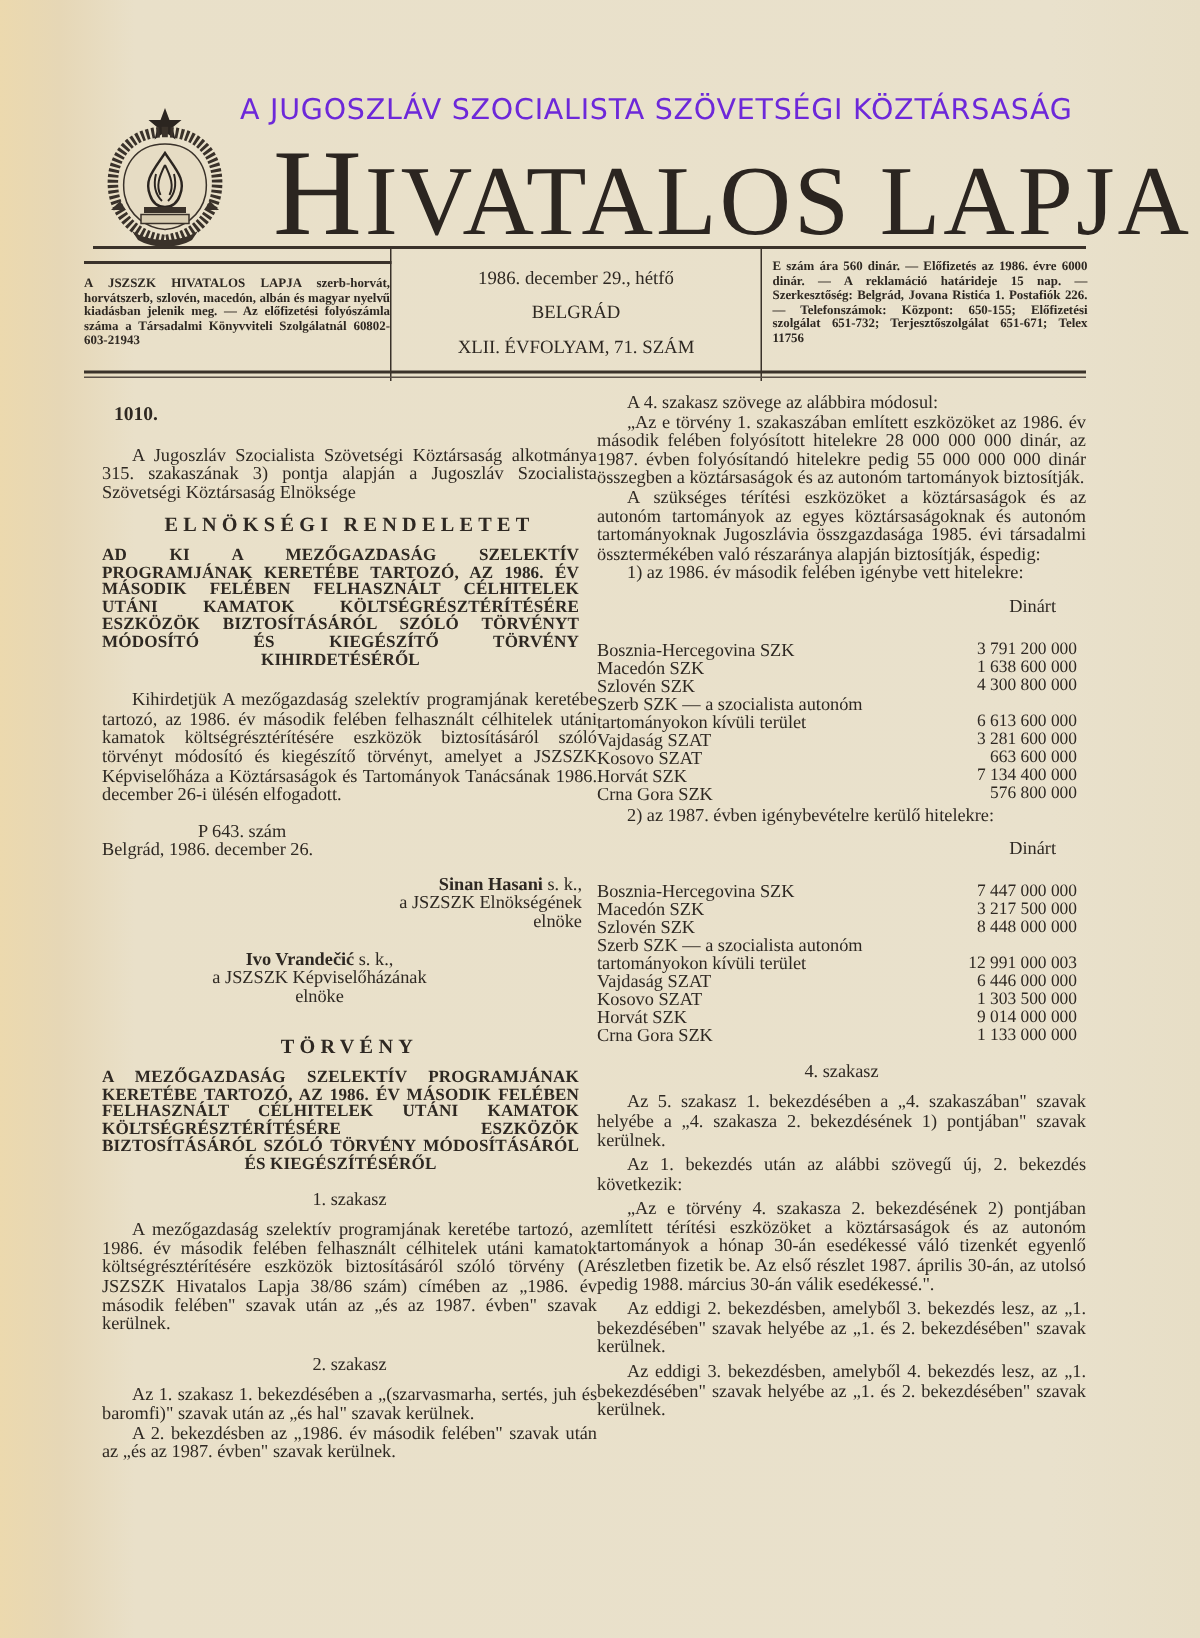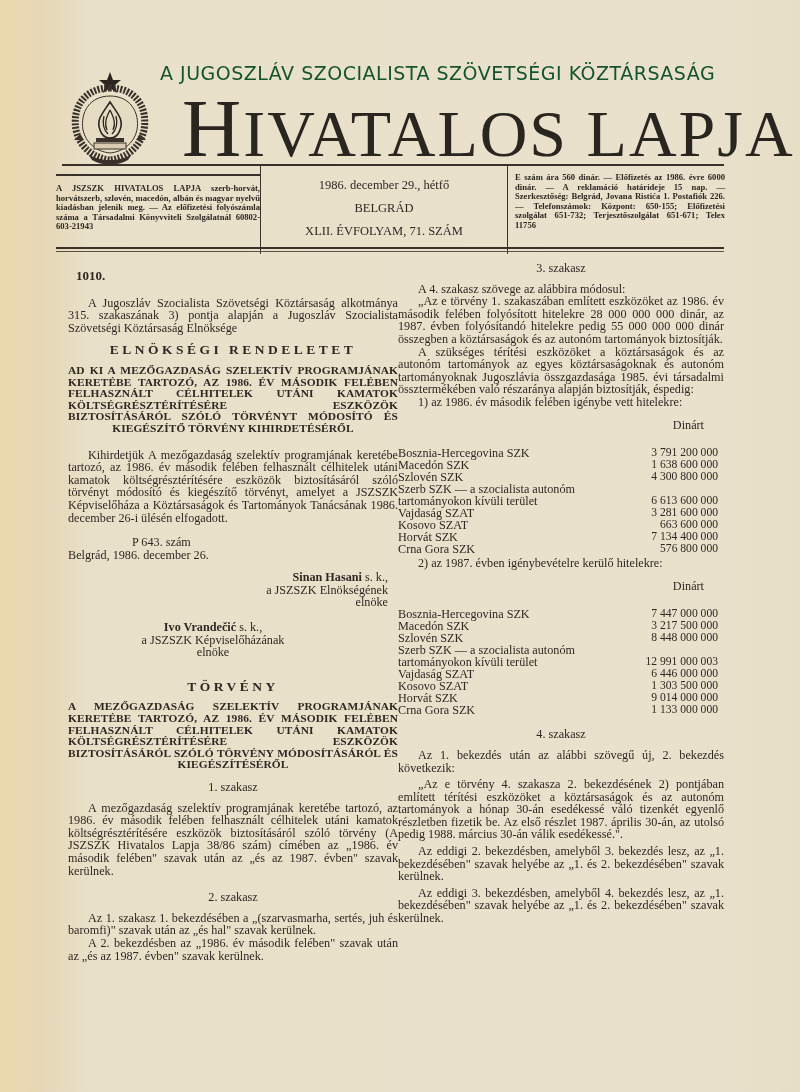--- a/index.html
+++ b/index.html
@@ -5,41 +5,41 @@
   html, body { margin: 0; padding: 0; }
   body {
     width: 800px; height: 1092px; overflow: hidden; position: relative;
     background: #e8dfc8;
     background-image: linear-gradient(90deg, #ecd9ae 0px, #e6d7b6 40px, #e9e0c9 90px, #e9e1cc 700px, #e7dec6 800px);
     color: #2e2822;
     font-family: "Liberation Serif", "DejaVu Serif", serif;
   }
   .abs { position: absolute; }
   .emblem { left: 66px; top: 70px; width: 88px; height: 98px; }
-  .masthead-small { left: 160px; top: 62px; width: 540px; font-family: "DejaVu Sans", sans-serif; font-size: 19px; letter-spacing: 0.5px; color: #14532d; white-space: nowrap; }
+  .masthead-small { left: 160px; top: 62px; width: 540px; font-family: "DejaVu Sans", sans-serif; font-size: 19px; letter-spacing: 0.5px; color: #6d28d9; white-space: nowrap; }
   .masthead-big { left: 182px; top: 88px; font-family: "Liberation Serif", serif; font-size: 66px; letter-spacing: 2px; color: #2b2520; white-space: nowrap; line-height: 1; }
   .masthead-big .big-first { font-size: 82px; }
   .rule-top { left: 62px; top: 164px; width: 662px; height: 2px; background: #3a322a; }
   .info-box { top: 166px; height: 76px; }
   .info-left { left: 56px; width: 204px; font-size: 8.6px; line-height: 9.6px; text-align: justify; font-weight: bold; padding-top: 18px; }
   .info-center { left: 260px; width: 246px; border-left: 1.5px solid #3a322a; border-right: 1.5px solid #3a322a; text-align: center; font-size: 12.5px; font-weight: normal; padding-top: 12px; }
   .info-center div { margin-bottom: 8px; }
   .info-right { left: 515px; width: 210px; font-size: 8.6px; line-height: 9.6px; text-align: justify; font-weight: bold; padding-top: 7px; }
   .info-left-top { left: 56px; top: 174px; width: 205px; height: 1.5px; background:#3a322a; }
   .rule-bottom { left: 56px; top: 247px; width: 668px; height: 2px; background: #3a322a; }
   .rule-bottom2 { left: 56px; top: 251px; width: 668px; height: 1px; background: #5a5048; }
 
   .col { top: 262px; width: 330px; font-size: 12.2px; line-height: 12.6px; text-align: justify; }
   .col-left { left: 68px; }
   .col-right { left: 398px; width: 326px; }
   .p { text-indent: 20px; margin: 0; }
   .bold { font-weight: bold; }
   .num { font-weight: bold; font-size: 13px; margin: 8px 0 14px 8px; }
   .spaced-title { text-align: center; font-weight: bold; letter-spacing: 3.5px; font-size: 13.5px; margin: 10px 0 8px 0; }
-  .caps-title { font-weight: bold; font-size: 11.4px; line-height: 11.6px; text-align: justify; text-align-last: center; margin: 0 0 10px 0; letter-spacing: 0.1px; }
+  .caps-title { font-weight: bold; font-size: 11.4px; line-height: 11.6px; text-align: justify; text-align-last: center; margin: 0 12px 10px 0; letter-spacing: 0.1px; }
   .sig { margin-left: 170px; text-align: right; width: 150px; }
   .sig2 { margin-left: 70px; text-align: center; width: 150px; }
   .section { text-align: center; margin: 10px 0 8px 0; }
   table.amounts { width: 100%; border-collapse: collapse; font-size: 12.2px; }
   table.amounts td { padding: 0; line-height: 12px; vertical-align: bottom; }
   table.amounts td.val { text-align: right; width: 110px; padding-right: 6px; font-size: 11.6px; }
   .unit { text-align: right; padding-right: 20px; margin: 10px 0 16px 0; }
 </style>
 </head>
 <body>
@@ -93,21 +93,20 @@
   <div class="spaced-title" style="margin-top:22px">TÖRVÉNY</div>
   <div class="caps-title">A MEZŐGAZDASÁG SZELEKTÍV PROGRAMJÁNAK KERETÉBE TARTOZÓ, AZ 1986. ÉV MÁSODIK FELÉBEN FELHASZNÁLT CÉLHITELEK UTÁNI KAMATOK KÖLTSÉGRÉSZTÉRÍTÉSÉRE ESZKÖZÖK BIZTOSÍTÁSÁRÓL SZÓLÓ TÖRVÉNY MÓDOSÍTÁSÁRÓL ÉS KIEGÉSZÍTÉSÉRŐL</div>
   <div class="section">1. szakasz</div>
   <p class="p">A mezőgazdaság szelektív programjának keretébe tartozó, az 1986. év második felében felhasznált célhitelek utáni kamatok költségrésztérítésére eszközök biztosításáról szóló törvény (A JSZSZK Hivatalos Lapja 38/86 szám) címében az „1986. év második felében" szavak után az „és az 1987. évben" szavak kerülnek.</p>
   <div class="section" style="margin-top:14px">2. szakasz</div>
   <p class="p">Az 1. szakasz 1. bekezdésében a „(szarvasmarha, sertés, juh és baromfi)" szavak után az „és hal" szavak kerülnek.</p>
   <p class="p">A 2. bekezdésben az „1986. év második felében" szavak után az „és az 1987. évben" szavak kerülnek.</p>
 </div>
 
 <div class="abs col col-right">
-  <div class="section" style="margin-top:0">3. szakasz</div>
   <p class="p">A 4. szakasz szövege az alábbira módosul:</p>
   <p class="p">„Az e törvény 1. szakaszában említett eszközöket az 1986. év második felében folyósított hitelekre 28 000 000 000 dinár, az 1987. évben folyósítandó hitelekre pedig 55 000 000 000 dinár összegben a köztársaságok és az autonóm tartományok biztosítják.</p>
   <p class="p">A szükséges térítési eszközöket a köztársaságok és az autonóm tartományok az egyes köztársaságoknak és autonóm tartományoknak Jugoszlávia összgazdasága 1985. évi társadalmi össztermékében való részaránya alapján biztosítják, éspedig:</p>
   <p class="p">1) az 1986. év második felében igénybe vett hitelekre:</p>
   <div class="unit">Dinárt</div>
   <table class="amounts">
     <tbody>
       <tr>
           <td>Bosznia-Hercegovina SZK</td>
           <td class="val">3 791 200 000</td>
@@ -182,17 +181,18 @@
           <td>Horvát SZK</td>
           <td class="val">9 014 000 000</td>
         </tr>
       <tr>
           <td>Crna Gora SZK</td>
           <td class="val">1 133 000 000</td>
         </tr>
     </tbody>
   </table>
   <div class="section" style="margin-top:12px">4. szakasz</div>
+  <p class="p">Az 5. szakasz 1. bekezdésében a „4. szakaszában" szavak helyébe a „4. szakasza 2. bekezdésének 1) pontjában" szavak kerülnek.</p>
   <p class="p" style="margin-top:4px">Az 1. bekezdés után az alábbi szövegű új, 2. bekezdés következik:</p>
   <p class="p" style="margin-top:4px">„Az e törvény 4. szakasza 2. bekezdésének 2) pontjában említett térítési eszközöket a köztársaságok és az autonóm tartományok a hónap 30-án esedékessé váló tizenkét egyenlő részletben fizetik be. Az első részlet 1987. április 30-án, az utolsó pedig 1988. március 30-án válik esedékessé.".</p>
   <p class="p" style="margin-top:4px">Az eddigi 2. bekezdésben, amelyből 3. bekezdés lesz, az „1. bekezdésében" szavak helyébe az „1. és 2. bekezdésében" szavak kerülnek.</p>
   <p class="p" style="margin-top:4px">Az eddigi 3. bekezdésben, amelyből 4. bekezdés lesz, az „1. bekezdésében" szavak helyébe az „1. és 2. bekezdésében" szavak kerülnek.</p>
 </div>
 
 </body></html>

